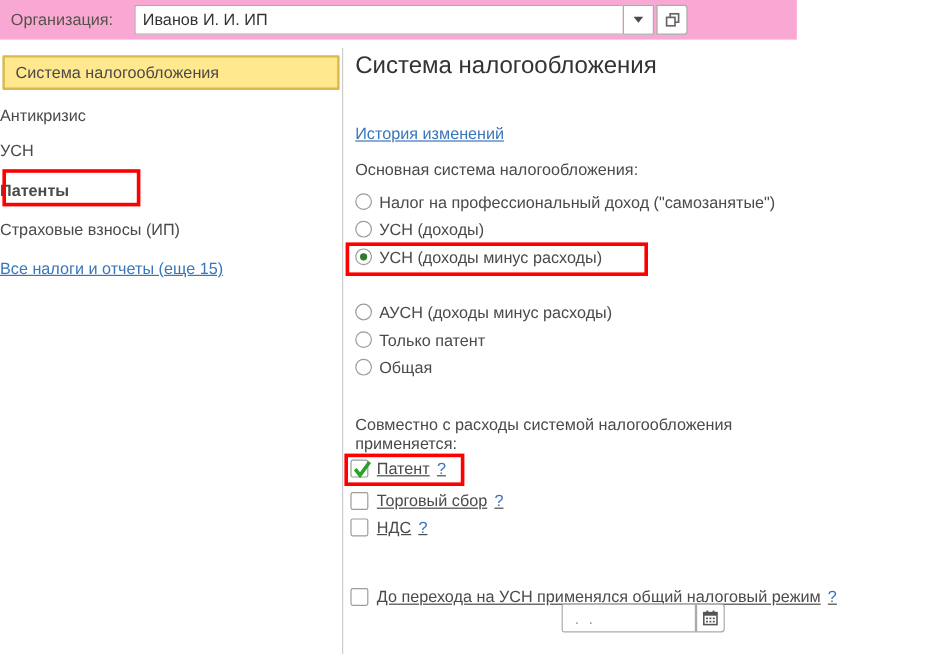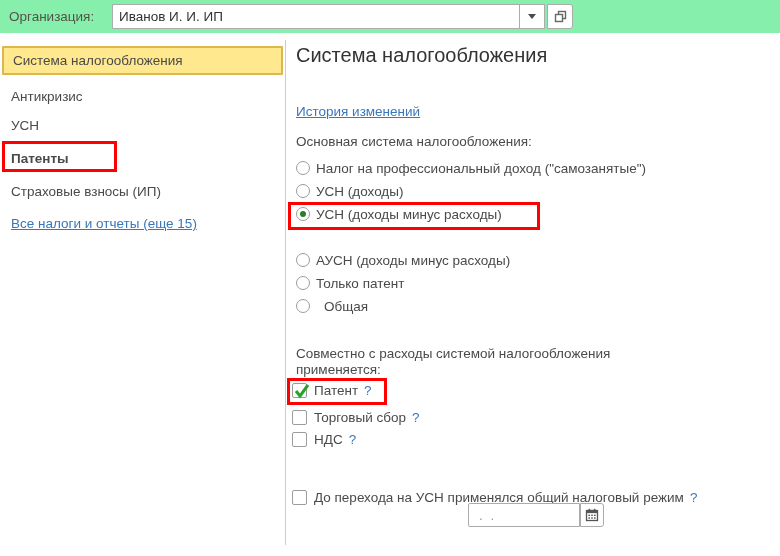--- a/index.html
+++ b/index.html
@@ -2,61 +2,61 @@
 <html><head>
 <meta charset="utf-8">
 <style>
   * { margin:0; padding:0; box-sizing:border-box; }
   html,body { background:#fff; }
   #app {
     position:relative; width:780px; height:556px; background:#fff;
     font-family:"Liberation Sans", sans-serif; color:#444; overflow:hidden;
   }
   
-  .topbar { position:absolute; left:0; top:0; width:780px; height:33px; background:#86efac;padding-left:16px; }
+  .topbar { position:absolute; left:0; top:0; width:664px; height:33px; background:#f9a8d4;padding-left:16px; }
   .topbar-label { position:absolute; left:9px; top:9px; font-size:13.5px; color:#55524a; }
   .combo-input {
     position:absolute; left:112px; top:4px; width:407px; height:25px;
     background:#fff; border:1px solid #ababab; border-right:none;
     border-radius:2px 0 0 2px; font-size:13.5px; color:#333;
     display:flex; align-items:center; padding-left:6px;
   }
   .combo-arrow-btn {
     position:absolute; left:519px; top:4px; width:26px; height:25px;
     background:#fff; border:1px solid #ababab; display:flex; align-items:center; justify-content:center;
     cursor:pointer;
   }
   .caret-down { width:0; height:0; border-left:4px solid transparent; border-right:4px solid transparent; border-top:5px solid #4a4a4a; }
   .open-btn {
     position:absolute; left:547px; top:4px; width:26px; height:25px;
     background:#fff; border:1px solid #ababab; border-radius:0 3px 3px 0;
     display:flex; align-items:center; justify-content:center; cursor:pointer;
   }
   
   .sidebar-sep { position:absolute; left:285px; top:40px; width:1px; height:505px; background:#cdcdcd; }
-  .side-item { position:absolute; left:0; font-size:13.5px; color:#4a4a4a; cursor:pointer; padding-left:11px;
+  .side-item { position:absolute; left:0; font-size:13.5px; color:#4a4a4a; cursor:pointer; 
                display:flex; align-items:center; height:24px; }
   .side-item.sel {
     left:2px; width:281px; height:29px; background:#FFE88D; border:2px solid #DBB74D; border-radius:1px;
     padding-left:9px;
   }
   .side-item.bold { font-weight:bold; }
   .side-link { color:#3A76BA; text-decoration:underline; }
   
   .redbox { position:absolute; border:3px solid #FF0000; pointer-events:none; z-index:5; }
   
   .page-title { position:absolute; left:296px; top:44px; font-size:20px; color:#333; }
   .history-link { position:absolute; left:296px; top:104px; font-size:13.5px; color:#3A76BA; text-decoration:underline; cursor:pointer; }
   .section-label { position:absolute; left:296px; font-size:13.5px; color:#4a4a4a; }
   .radio-row { position:absolute; left:296px; height:22px; display:flex; align-items:center; font-size:13.5px; color:#4a4a4a; cursor:pointer; }
   .radio { width:14px; height:14px; border:1px solid #9c9c9c; border-radius:50%; background:#fff; margin-right:6px;
            display:inline-flex; align-items:center; justify-content:center; flex:none; }
   .radio .dot { width:6px; height:6px; border-radius:50%; background:#2B7D2B; display:none; }
   .radio.on .dot { display:block; }
-  .check-row { position:absolute; left:292px; height:16px; display:flex; align-items:flex-end; font-size:13.5px; color:#4a4a4a; cursor:pointer; }
+  .check-row { position:absolute; left:292px; height:16px; display:flex; align-items:flex-end; font-size:13.5px; color:#4a4a4a; cursor:pointer;text-decoration:underline; }
   .checkbox { width:15px; height:15px; border:1px solid #9c9c9c; border-radius:2px; background:#fff; margin-right:7px;
               position:relative; flex:none; }
   .checkbox svg { position:absolute; left:0px; top:-2px; display:none; }
   .checkbox.on svg { display:block; }
   .help-q { color:#3A76BA; margin-left:6px; cursor:pointer; font-size:13.5px; }
   .wrap-label { line-height:16px; width:365px; }
   
   .date-label { position:absolute; left:296px; top:507px; font-size:13.5px; color:#4a4a4a; }
   .date-input { position:absolute; left:468px; top:503px; width:112px; height:24px; background:#fff;
                 border:1px solid #ababab; border-radius:2px 0 0 2px; font-size:13.5px; color:#9a9a9a;
@@ -128,21 +128,21 @@
   </div>
   <div class="redbox" style="left:288px; top:202px; width:252px; height:28px;"></div>
   <div class="radio-row" style="top:249px;">
     <span class="radio"></span>
     <span>АУСН (доходы минус расходы)</span>
   </div>
   <div class="radio-row" style="top:272px;">
     <span class="radio"></span>
     <span>Только патент</span>
   </div>
-  <div class="radio-row" style="top:295px;gap:8px;">
+  <div class="radio-row" style="top:295px;">
     <span class="radio"></span>
     <span>Общая</span>
   </div>
 
   <div class="section-label wrap-label" style="top:346px;">Совместно с расходы системой налогообложения применяется:</div>
 
   <div class="check-row" style="top:382px;">
     <span class="checkbox on">
       <svg width="18" height="18" viewBox="0 0 18 18">
         <path d="M3 9 L7 14 L15 3" stroke="#27A427" stroke-width="3" fill="none"></path>

